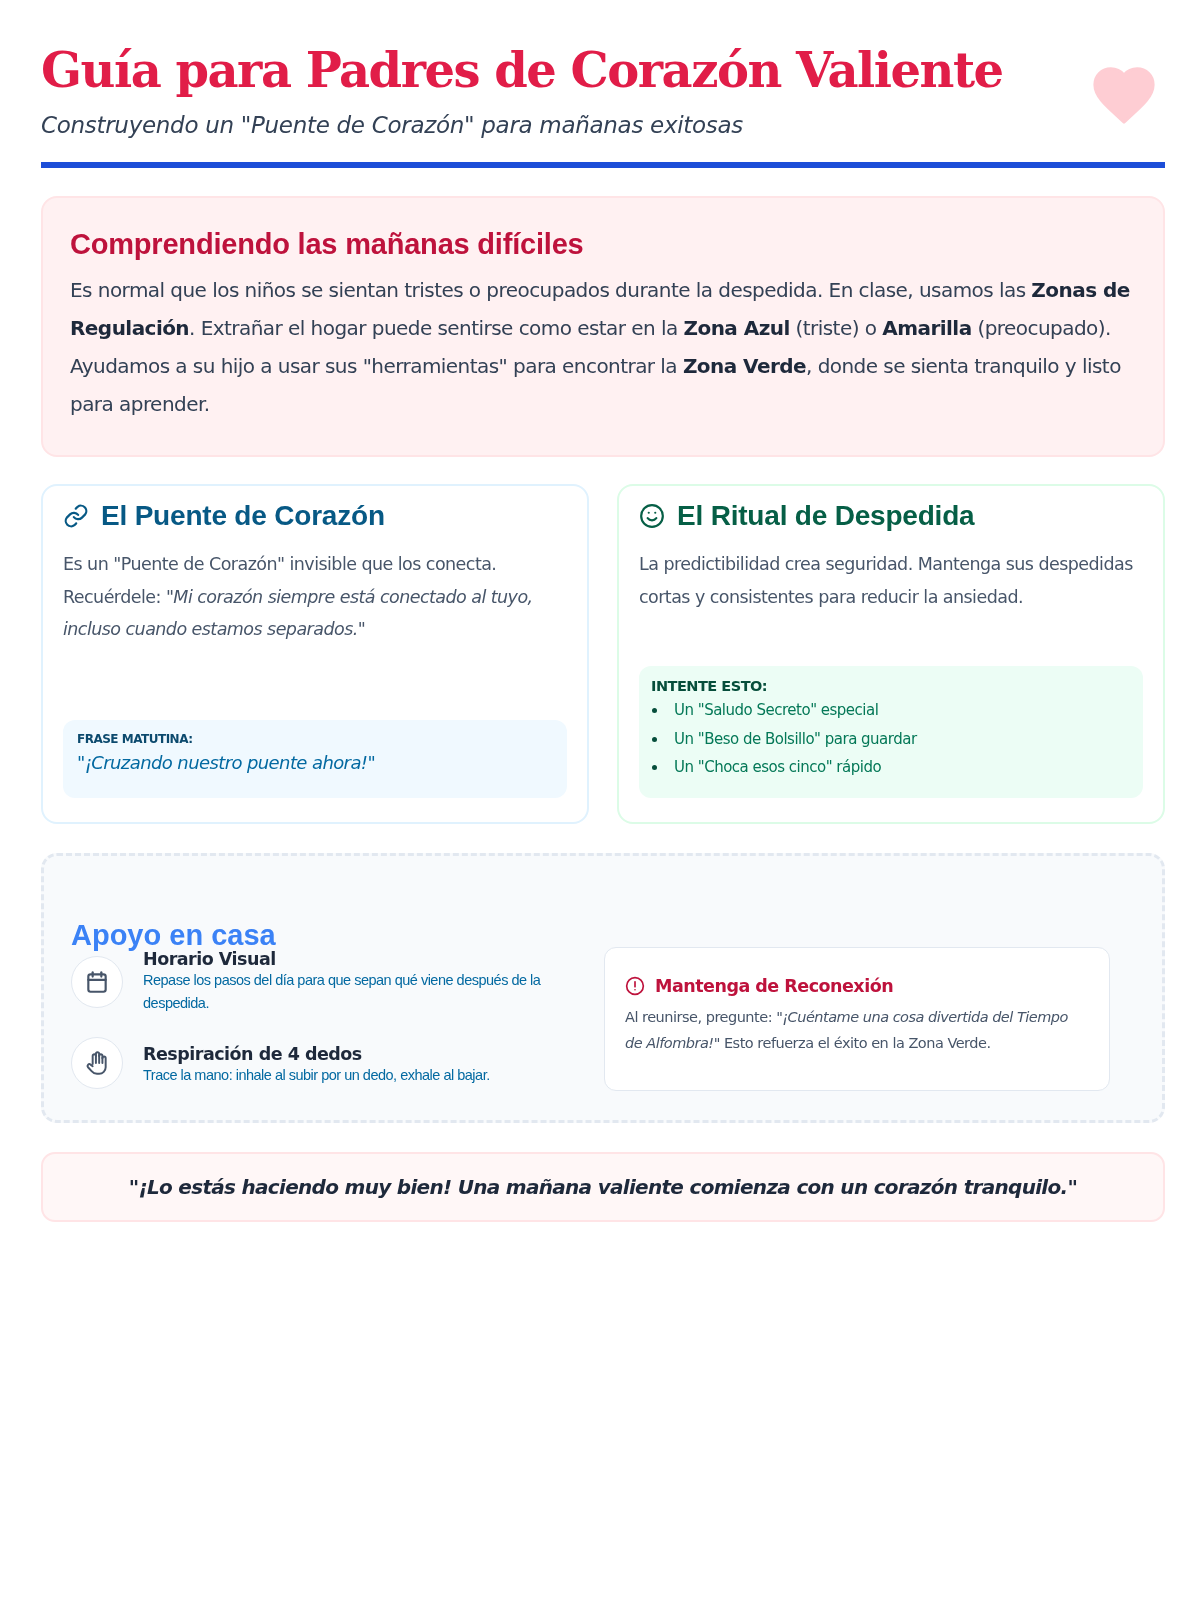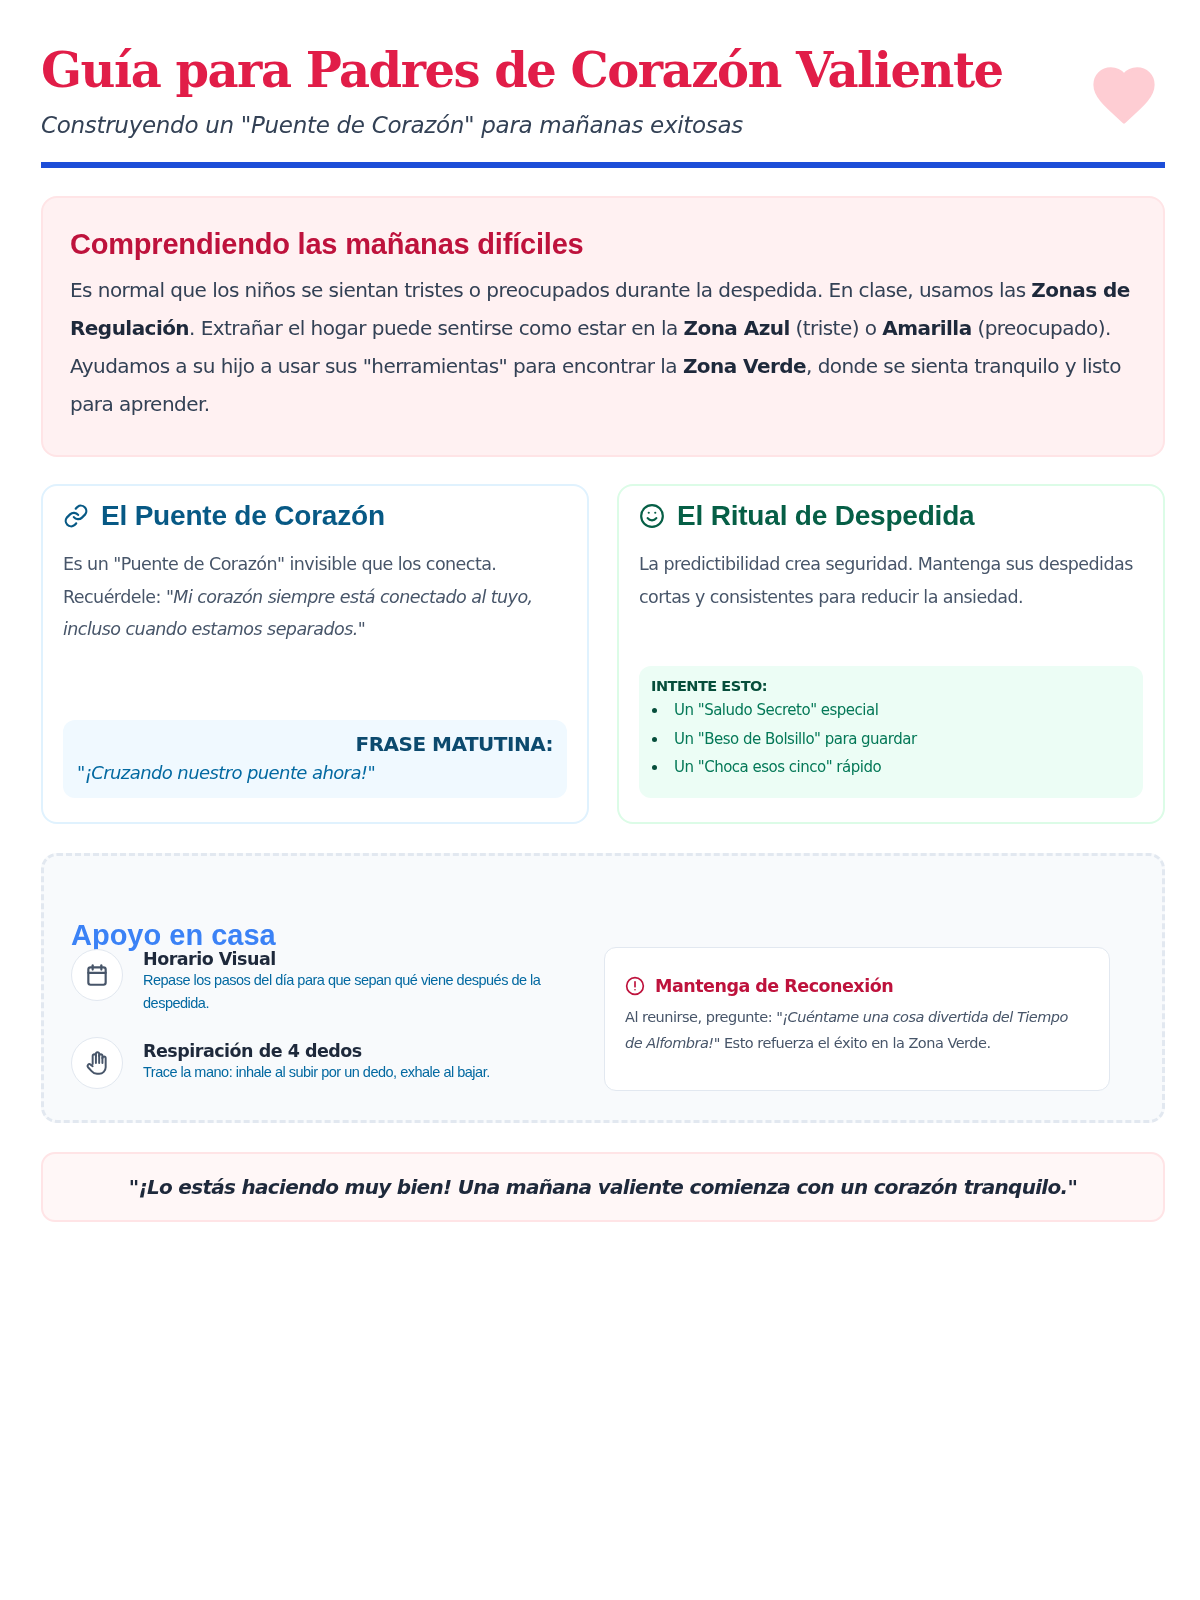--- a/index.html
+++ b/index.html
@@ -26,33 +26,33 @@
   .card.right { left: 576px; border-color: #dcfce7; }
   .card-head { display: flex; align-items: center; gap: 12px; height: 36px; }
   .card-head .ic { width: 26px; height: 26px; }
   .card-head h3 { font-family: "Liberation Sans", sans-serif; font-weight: bold; font-size: 28px; letter-spacing: -0.2px; }
   .left h3 { color: #075985; }
   .right h3 { color: #065f46; }
   .card p { font-family: "DejaVu Sans", sans-serif; font-size: 17.5px; line-height: 32.5px; color: #475569; margin-top: 14px; letter-spacing: -0.55px; }
   .card p i { font-style: italic; }
 
   .phrase-box { position: absolute; left: 20px; right: 20px; top: 234px; height: 78px; background: #f0f9ff; border-radius: 12px; padding: 12px 14px; }
-  .phrase-label { font-family: "DejaVu Sans", sans-serif; font-weight: bold; font-size: 20px; color: #0c4a6e; letter-spacing: -0.5px; text-align: right; }
+  .phrase-label { font-family: "DejaVu Sans", sans-serif; font-weight: bold; font-size: 12px; color: #0c4a6e; letter-spacing: -0.5px; }
   .phrase-text { font-family: "DejaVu Sans", sans-serif; font-style: italic; font-size: 18px; color: #0369a1; margin-top: 6px; letter-spacing: -0.6px; }
 
   .try-box { position: absolute; left: 20px; right: 20px; top: 180px; height: 132px; background: #ecfdf5; border-radius: 12px; padding: 12px 12px; }
   .try-label { font-family: "DejaVu Sans", sans-serif; font-weight: bold; font-size: 14.5px; color: #064e3b; letter-spacing: -0.5px; }
   .try-list { list-style: none; margin-top: 2px; }
   .try-list li { font-family: "DejaVu Sans", sans-serif; font-size: 15px; line-height: 28.5px; color: #047857; position: relative; padding-left: 23px; letter-spacing: -0.5px; }
   .try-list li .dot { position: absolute; left: 1px; top: 12px; width: 5px; height: 5px; border-radius: 50%; background: #064e3b; }
 
   
   .apoyo { position: absolute; left: 0; top: 813px; width: 1124px; height: 270px; background: #f8fafc; border: 3px dashed #e2e8f0; border-radius: 16px; }
   .apoyo h2 { position: absolute; left: 27px; top: 30px; font-family: "Liberation Sans", sans-serif; font-weight: bold; font-size: 29px; color: #3b82f6; margin-top: 33px; }
-  .tip { position: absolute; left: 27px; display: flex; align-items: flex-start; }
+  .tip { position: absolute; left: 27px; display: flex; align-items: center; }
   .tip1 { top: 93px; }
   .tip2 { top: 185px; }
   .tip .circle { width: 52px; height: 52px; border-radius: 50%; background: #ffffff; border: 1.5px solid #e2e8f0; display: flex; align-items: center; justify-content: center; flex-shrink: 0; }
   .tip2 .circle { margin-top: -4px; }
   .tip .circle svg { width: 26px; height: 26px; }
   .tip .txt { margin-left: 20px; width: 440px; }
   .tip .t { font-family: "DejaVu Sans", sans-serif; font-weight: bold; font-size: 17.5px; color: #1e293b; letter-spacing: -0.5px; line-height: 20px; }
   .tip .d { font-family: Liberation Sans, sans-serif; font-size: 14.5px; line-height: 23px; color: #0369a1; letter-spacing: -0.5px; }
 
   .recon { position: absolute; left: 560px; top: 91px; width: 506px; height: 144px; background: #ffffff; border: 1.5px solid #e2e8f0; border-radius: 12px; padding: 28px 20px; }

